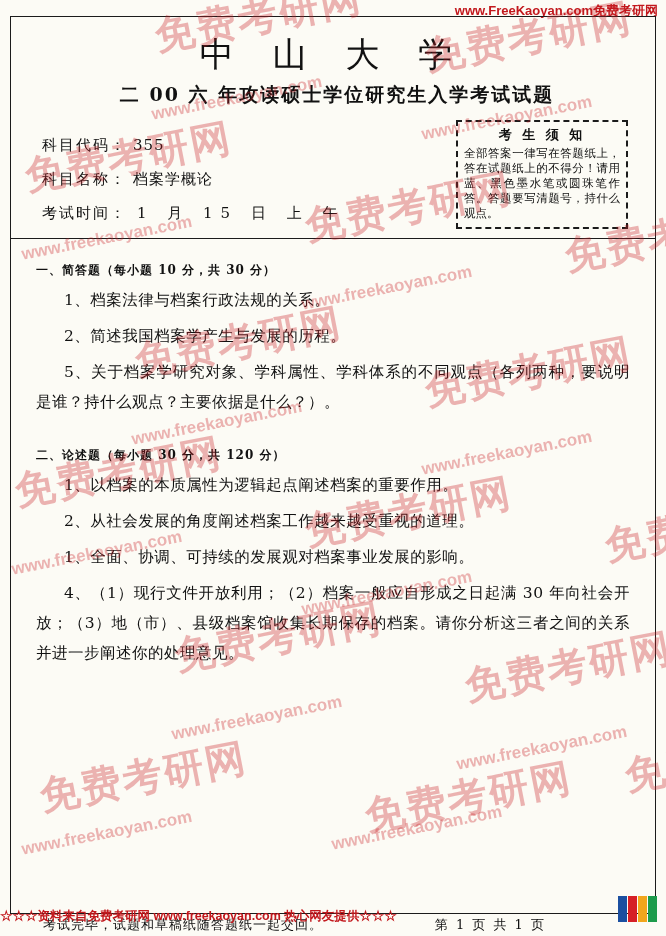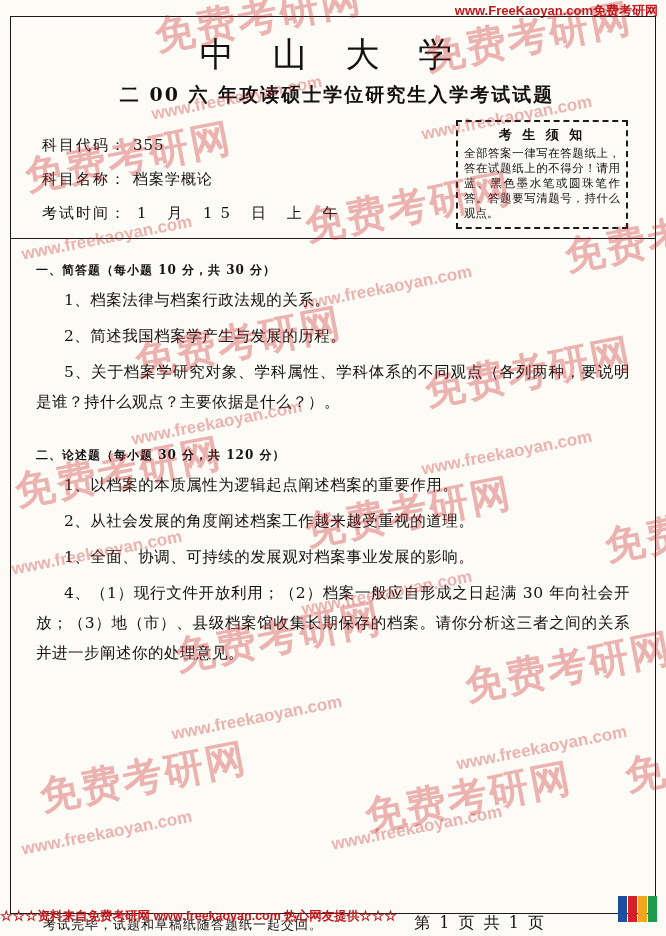--- a/index.html
+++ b/index.html
@@ -121,21 +121,21 @@
     position:absolute;
     left:30px;bottom:2px;
     font-size:13px;
     letter-spacing:1px;
     color:#111;
     padding-left:13px;
   }
   .footer-page{
     position:absolute;
     right:120px;bottom:2px;
-    font-size:16px;
+    font-size:13px;
     letter-spacing:2px;
     text-align:right;
   }
   
   .bottom-banner{
     position:absolute;
     left:0;right:0;bottom:8px;
     height:20px;
     font-family:"Liberation Sans",sans-serif;
     font-size:12.5px;

